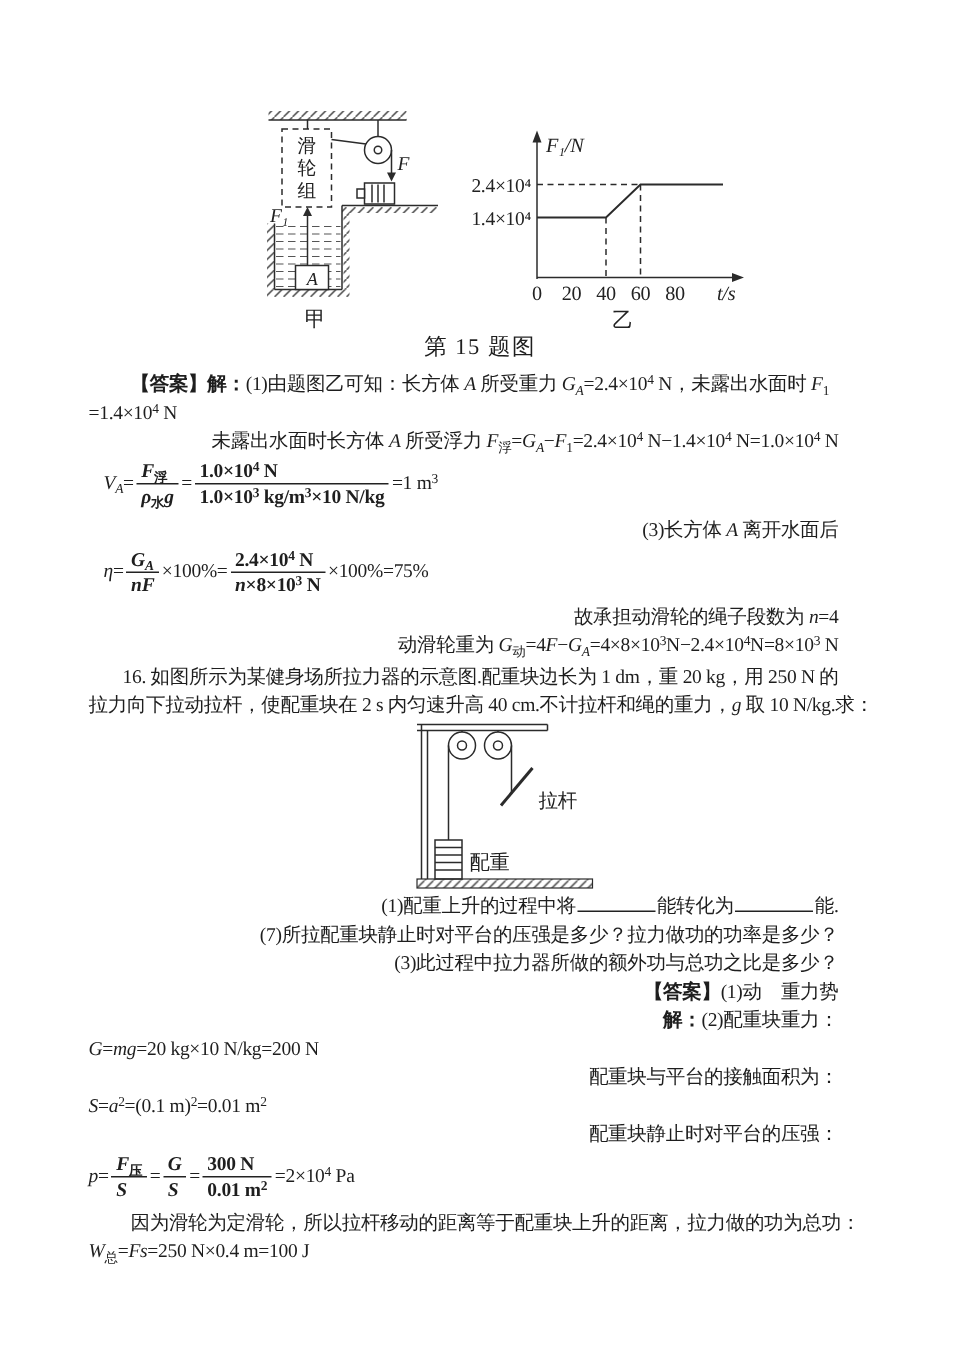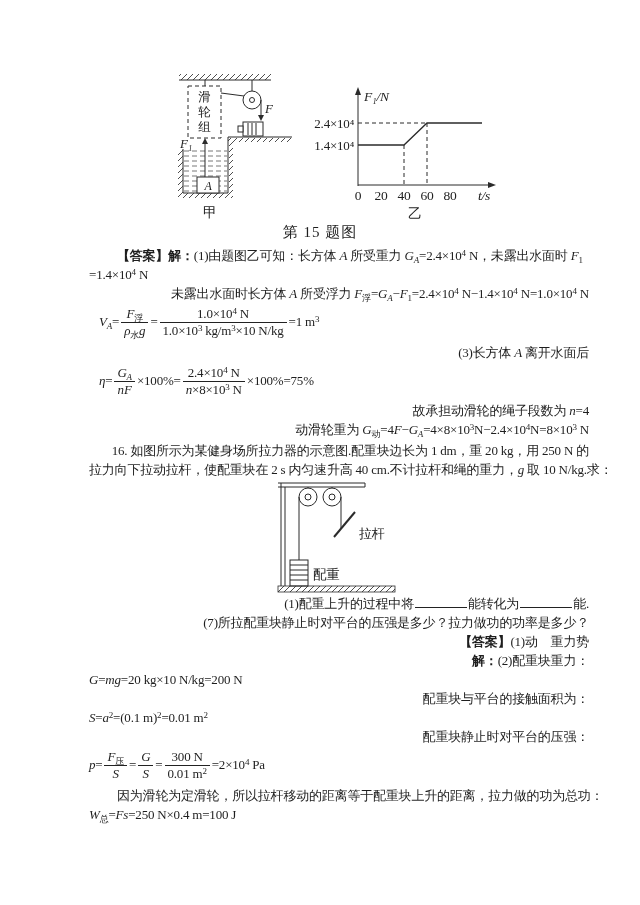--- a/index.html
+++ b/index.html
@@ -8,29 +8,29 @@
     background:#ffffff; overflow:hidden; box-sizing:border-box;
     padding-top:72px;
     font-family:"Liberation Serif","DejaVu Serif",serif;
     color:#1e1e1e; font-size:13px; letter-spacing:-0.2px;
   }
   p { margin:0; white-space:nowrap; }
   .ln { line-height:19px; }
   .ind1 { padding-left:18px;text-align:right; }
   .ind2 { padding-left:28px; }
   .eqln { margin:3px 0; padding-left:10px; line-height:normal; }
-  .text-block { margin-left:89px; width:500px; }
+  .text-block { margin-left:59px; width:500px; }
   .caption { text-align:center; font-size:15px; line-height:18px; margin:3px 0 5px; letter-spacing:1px; }
   .fig-row { margin-left:165px; display:flex; align-items:flex-end; height:148px; }
   .fig16-wrap { margin-left:265px; height:115px; }
   sub { font-size:9px; vertical-align:-3px; line-height:0; }
   sup { font-size:9px; vertical-align:4px; line-height:0; }
   i { font-style:italic; }
   b { font-weight:bold; }
-  .frac { display:inline-block; vertical-align:middle; text-align:center; margin:0 2px; }
+  .frac { display:inline-block; vertical-align:middle; margin:0 2px;font-weight:bold; }
   .fnum { display:block; border-bottom:1px solid #222; padding:0 3px; line-height:1.25; }
   .fden { display:block; padding:0 3px; line-height:1.25; }
   .blank { display:inline-block; width:52px; height:1em; border-bottom:1px solid #222; margin:0 1px; }
   svg { display:block; }
   svg text { font-family:"Liberation Serif","DejaVu Serif",serif; fill:#222; }
   .sline { stroke:#2b2b2b; stroke-width:1; fill:none; }
   .dline { stroke:#2b2b2b; stroke-width:1; fill:none; stroke-dasharray:4 3; }
 </style>
 </head>
 <body>
@@ -191,20 +191,21 @@
       <text x="48" y="100" font-size="13.5">配重</text>
       <g>
         <rect x="13" y="107" width="117" height="6" fill="url(#hC)" stroke="#2b2b2b" stroke-width="0.8"></rect>
       </g>
     </svg>
   </div>
 
   <div class="text-block">
     <p class="ln ind1">(1)配重上升的过程中将<span class="blank"></span>能转化为<span class="blank"></span>能.</p>
     <p class="ln ind1">(7)所拉配重块静止时对平台的压强是多少？拉力做功的功率是多少？</p>
+    <p class="ln ind1">(3)此过程中拉力器所做的额外功与总功之比是多少？</p>
     <p class="ln ind1"><b>【答案】</b>(1)动　重力势</p>
     <p class="ln ind1"><b>解：</b>(2)配重块重力：</p>
     <p class="ln"><i>G</i>=<i>mg</i>=20 kg×10 N/kg=200 N</p>
     <p class="ln ind1">配重块与平台的接触面积为：</p>
     <p class="ln"><i>S</i>=<i>a</i><sup>2</sup>=(0.1 m)<sup>2</sup>=0.01 m<sup>2</sup></p>
     <p class="ln ind1">配重块静止时对平台的压强：</p>
     <p class="eqln" style="padding-left:0;"><i>p</i>=<span class="frac"><span class="fnum"><i>F</i><sub>压</sub></span><span class="fden"><i>S</i></span></span>=<span class="frac"><span class="fnum"><i>G</i></span><span class="fden"><i>S</i></span></span>=<span class="frac"><span class="fnum">300 N</span><span class="fden">0.01 m<sup>2</sup></span></span>=2×10<sup>4</sup> Pa</p>
     <p class="ln ind2">因为滑轮为定滑轮，所以拉杆移动的距离等于配重块上升的距离，拉力做的功为总功：</p>
     <p class="ln"><i>W</i><sub>总</sub>=<i>Fs</i>=250 N×0.4 m=100 J</p>
   </div>

